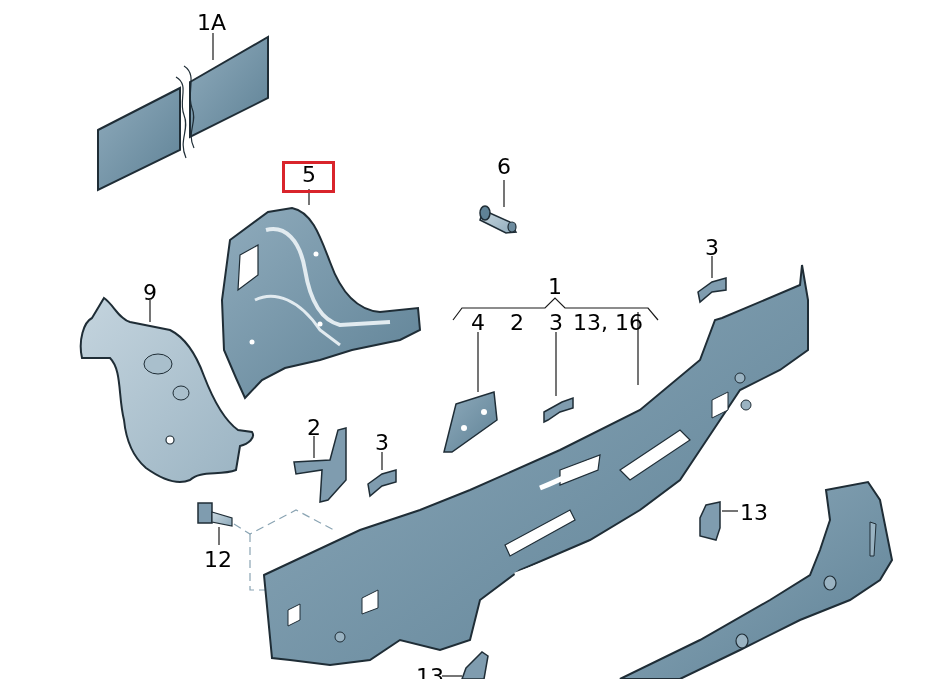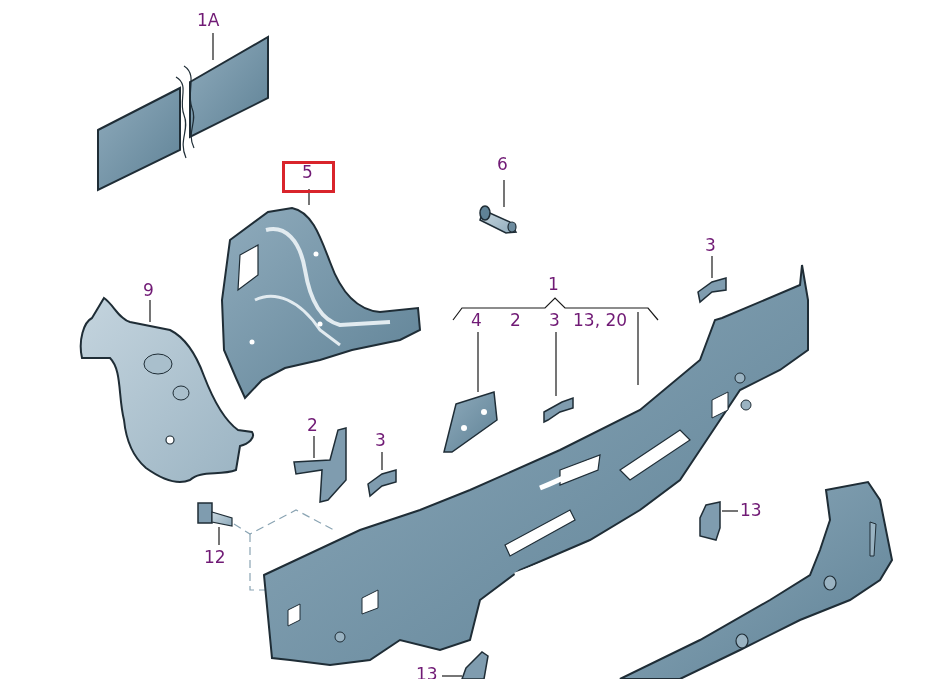--- a/index.html
+++ b/index.html
@@ -1,18 +1,18 @@
 <!DOCTYPE html>
 <html><head>
 <meta charset="utf-8">
 <style>
   html, body { margin: 0; padding: 0; background: #ffffff; }
   body { width: 930px; height: 679px; position: relative; overflow: hidden; font-family: "DejaVu Sans", sans-serif; }
   #diagram { position: absolute; left: 0; top: 0; width: 930px; height: 679px; }
-  .callout { position: absolute; font-size: 17px; color: #701a75; line-height: 1; white-space: nowrap; }
+  .callout { position: absolute; font-size: 22px; color: #000000; line-height: 1; white-space: nowrap; }
   .highlight-box { position: absolute; border: 3px solid #d9242b; box-sizing: border-box; }
 </style>
 </head>
 <body>
 
 <div id="diagram">
 <svg width="930" height="679" viewBox="0 0 930 679" xmlns="http://www.w3.org/2000/svg">
   <defs>
     <linearGradient id="gPanel" x1="0" y1="0" x2="1" y2="1">
       <stop offset="0" stop-color="#8fabbc"></stop>
@@ -128,20 +128,20 @@
 
 <div class="callout" style="left:197px;top:12px;">1A</div>
 <div class="highlight-box" style="left:282px;top:161px;width:53px;height:32px;"></div>
 <div class="callout" style="left:302px;top:164px;">5</div>
 <div class="callout" style="left:497px;top:156px;">6</div>
 <div class="callout" style="left:143px;top:282px;">9</div>
 <div class="callout" style="left:548px;top:276px;">1</div>
 <div class="callout" style="left:471px;top:312px;">4</div>
 <div class="callout" style="left:510px;top:312px;">2</div>
 <div class="callout" style="left:549px;top:312px;">3</div>
-<div class="callout" style="left:573px;top:312px;">13, 20</div>
+<div class="callout" style="left:573px;top:312px;">13, 16</div>
 <div class="callout" style="left:705px;top:237px;">3</div>
 <div class="callout" style="left:307px;top:417px;">2</div>
 <div class="callout" style="left:375px;top:432px;">3</div>
 <div class="callout" style="left:204px;top:549px;">12</div>
 <div class="callout" style="left:740px;top:502px;">13</div>
 <div class="callout" style="left:416px;top:666px;">13</div>
 </div>
 
 </body></html>

